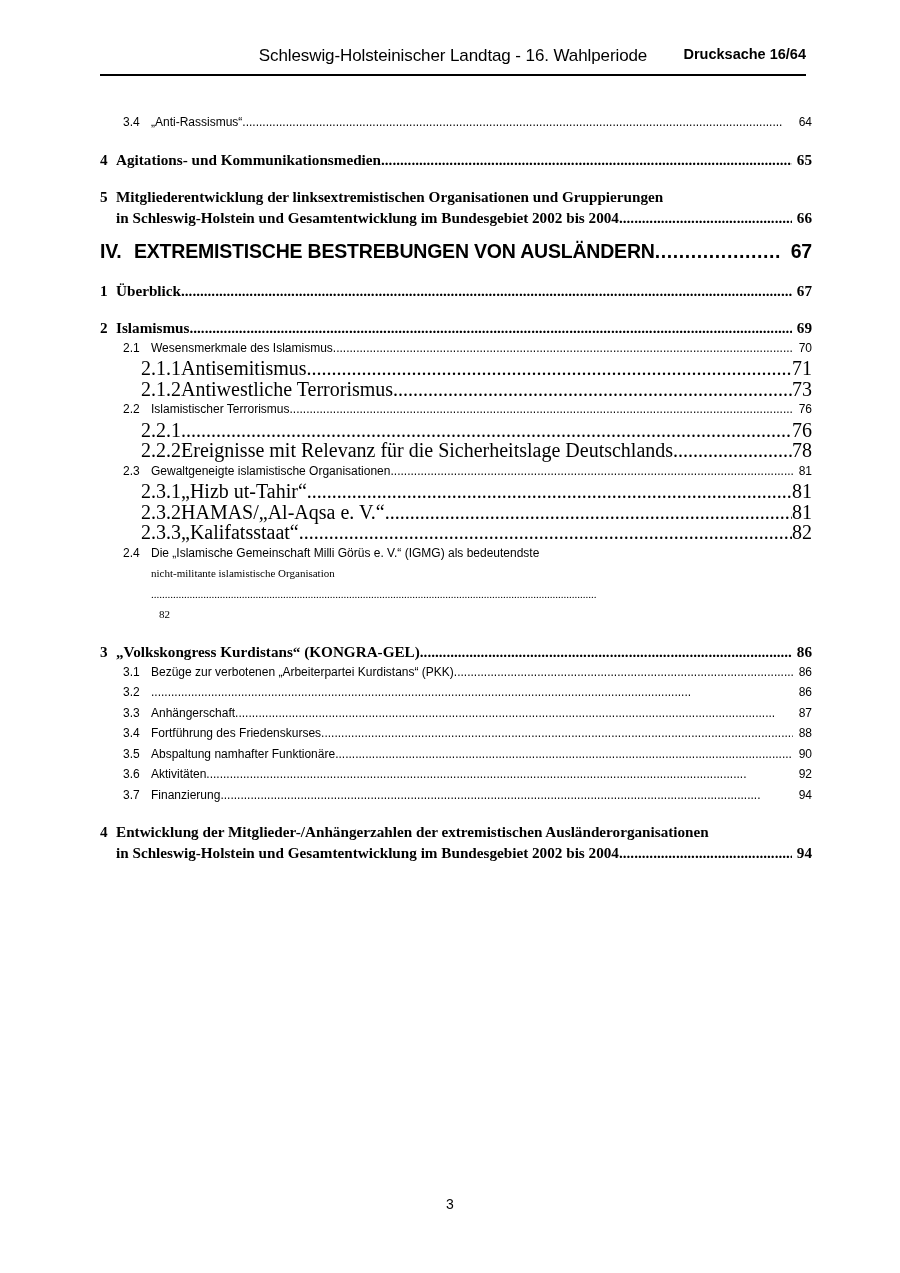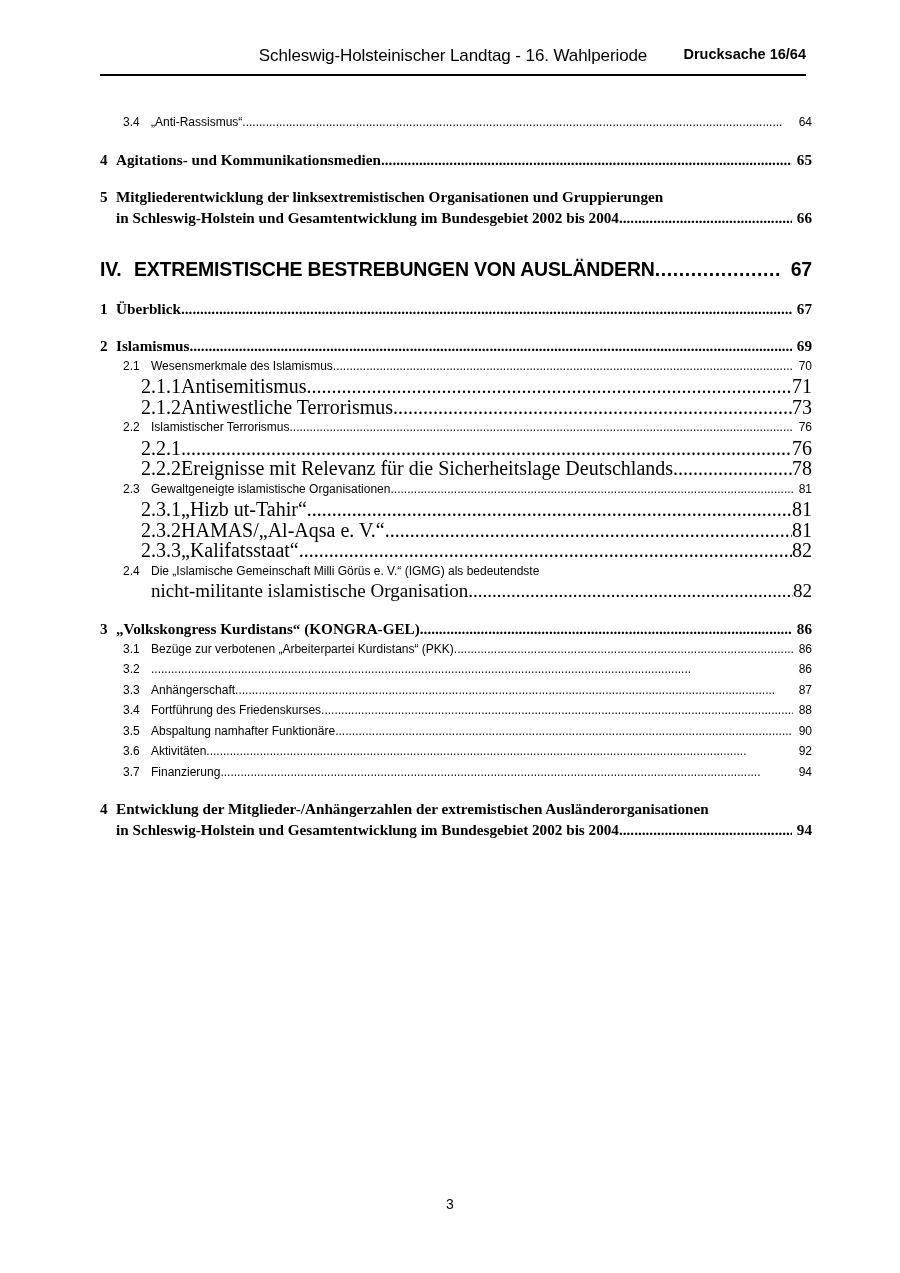--- a/index.html
+++ b/index.html
@@ -145,28 +145,29 @@
     font-size: 15.2px;
     line-height: 21px;
     padding-left: 16px;
     margin-top: 0;
   }
   .cont-lvl1 .toc-page { min-width: 20px; }
 
   .cont-lvl2 {
     font-family: "Liberation Serif", serif;
     font-weight: normal;
-    font-size: 19px;
+    font-size: 11px;
     line-height: 20.5px;
     padding-left: 51px;
     margin-top: 0;
+    flex-direction: column;
   }
   .cont-lvl2 .toc-page { min-width: 19px; }
   .gap-md { margin-top: 16px; }
-  .gap-lg { margin-top: 28px; }
+  .gap-lg { margin-top: 10px; }
   .gap-none { margin-top: 0; }
 
   
   .page-footer {
     position: absolute;
     left: 0;
     top: 1196px;
     width: 900px;
     text-align: center;
     font-family: "Liberation Sans", sans-serif;

